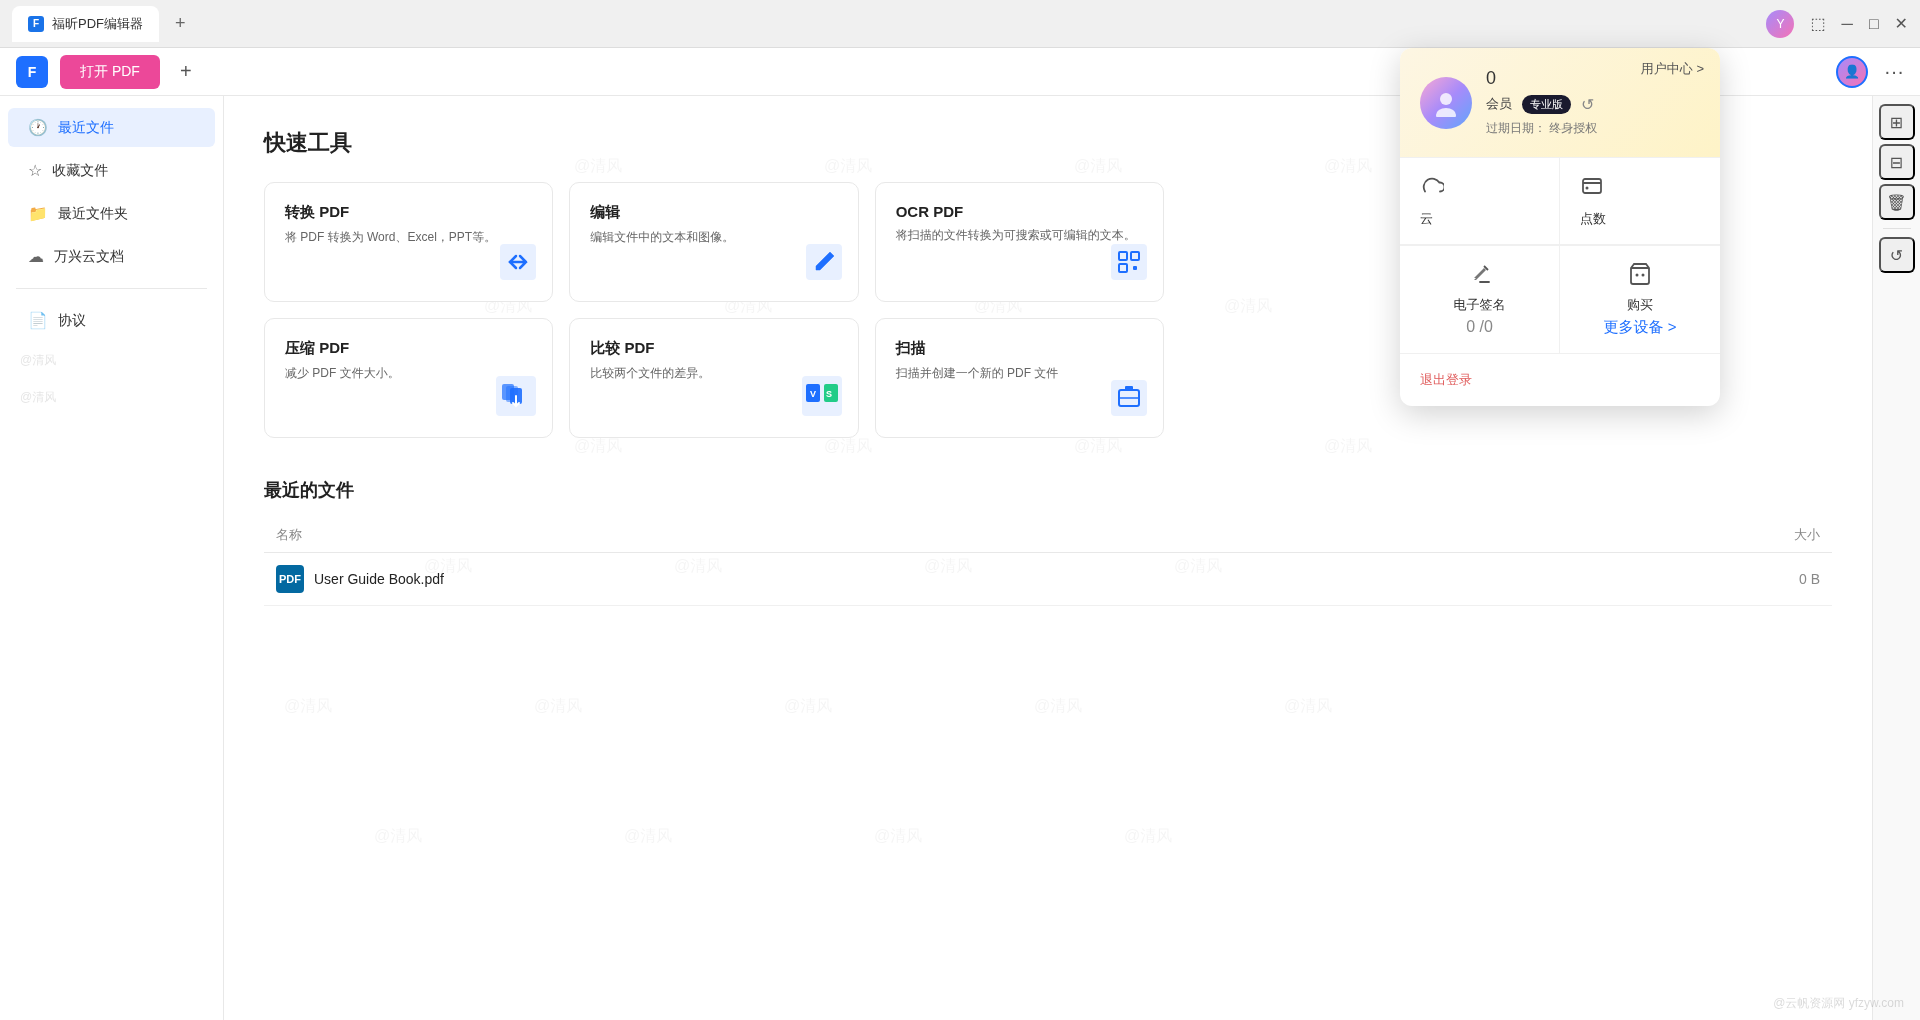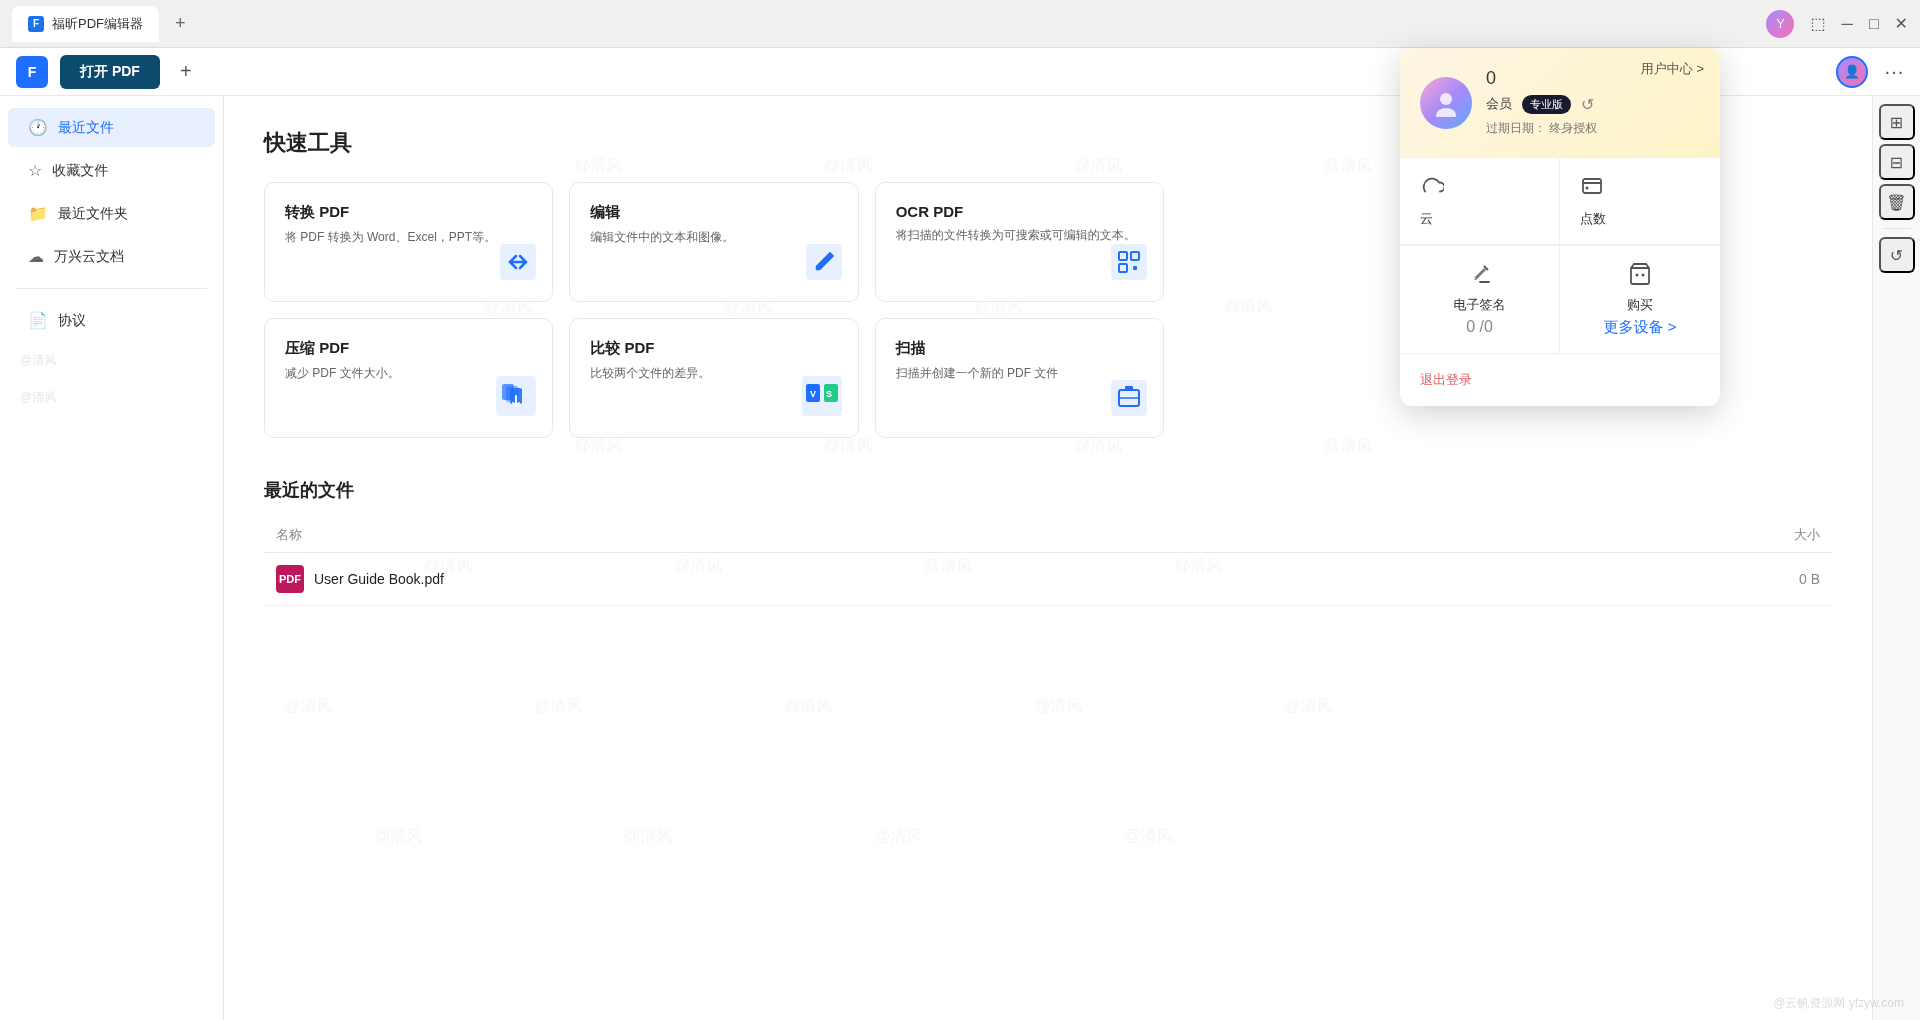--- a/index.html
+++ b/index.html
@@ -82,28 +82,28 @@
       gap: 12px;
     }
     .app-logo {
       width: 32px; height: 32px;
       background: #1e6fff;
       border-radius: 6px;
       display: flex; align-items: center; justify-content: center;
       color: white; font-weight: bold; font-size: 14px;
     }
     .open-pdf-btn {
-      background: #0c4a6e;
+      background: #ec4899;
       color: white;
       border: none;
       border-radius: 6px;
       padding: 8px 20px;
       font-size: 14px;
       cursor: pointer;
-      font-weight: 700;
+      font-weight: 400;
     }
     .add-btn {
       background: none;
       border: none;
       font-size: 20px;
       color: #555;
       cursor: pointer;
       padding: 4px 8px;
     }
     .header-right {
@@ -257,21 +257,21 @@
     .file-row {
       display: flex;
       align-items: center;
       padding: 12px 12px;
       border-bottom: 1px solid #f0f0f0;
       cursor: pointer;
       font-size: 14px;
     }
     .file-icon {
       width: 28px; height: 28px;
-      background: #be185d;
+      background: #0369a1;
       border-radius: 4px;
       display: flex; align-items: center; justify-content: center;
       color: white; font-size: 11px; font-weight: bold;
       margin-right: 10px;
     }
     .file-name { flex: 1; color: #222; }
     .file-size { width: 120px; text-align: right; color: #888; }
 
     
     .user-panel {

